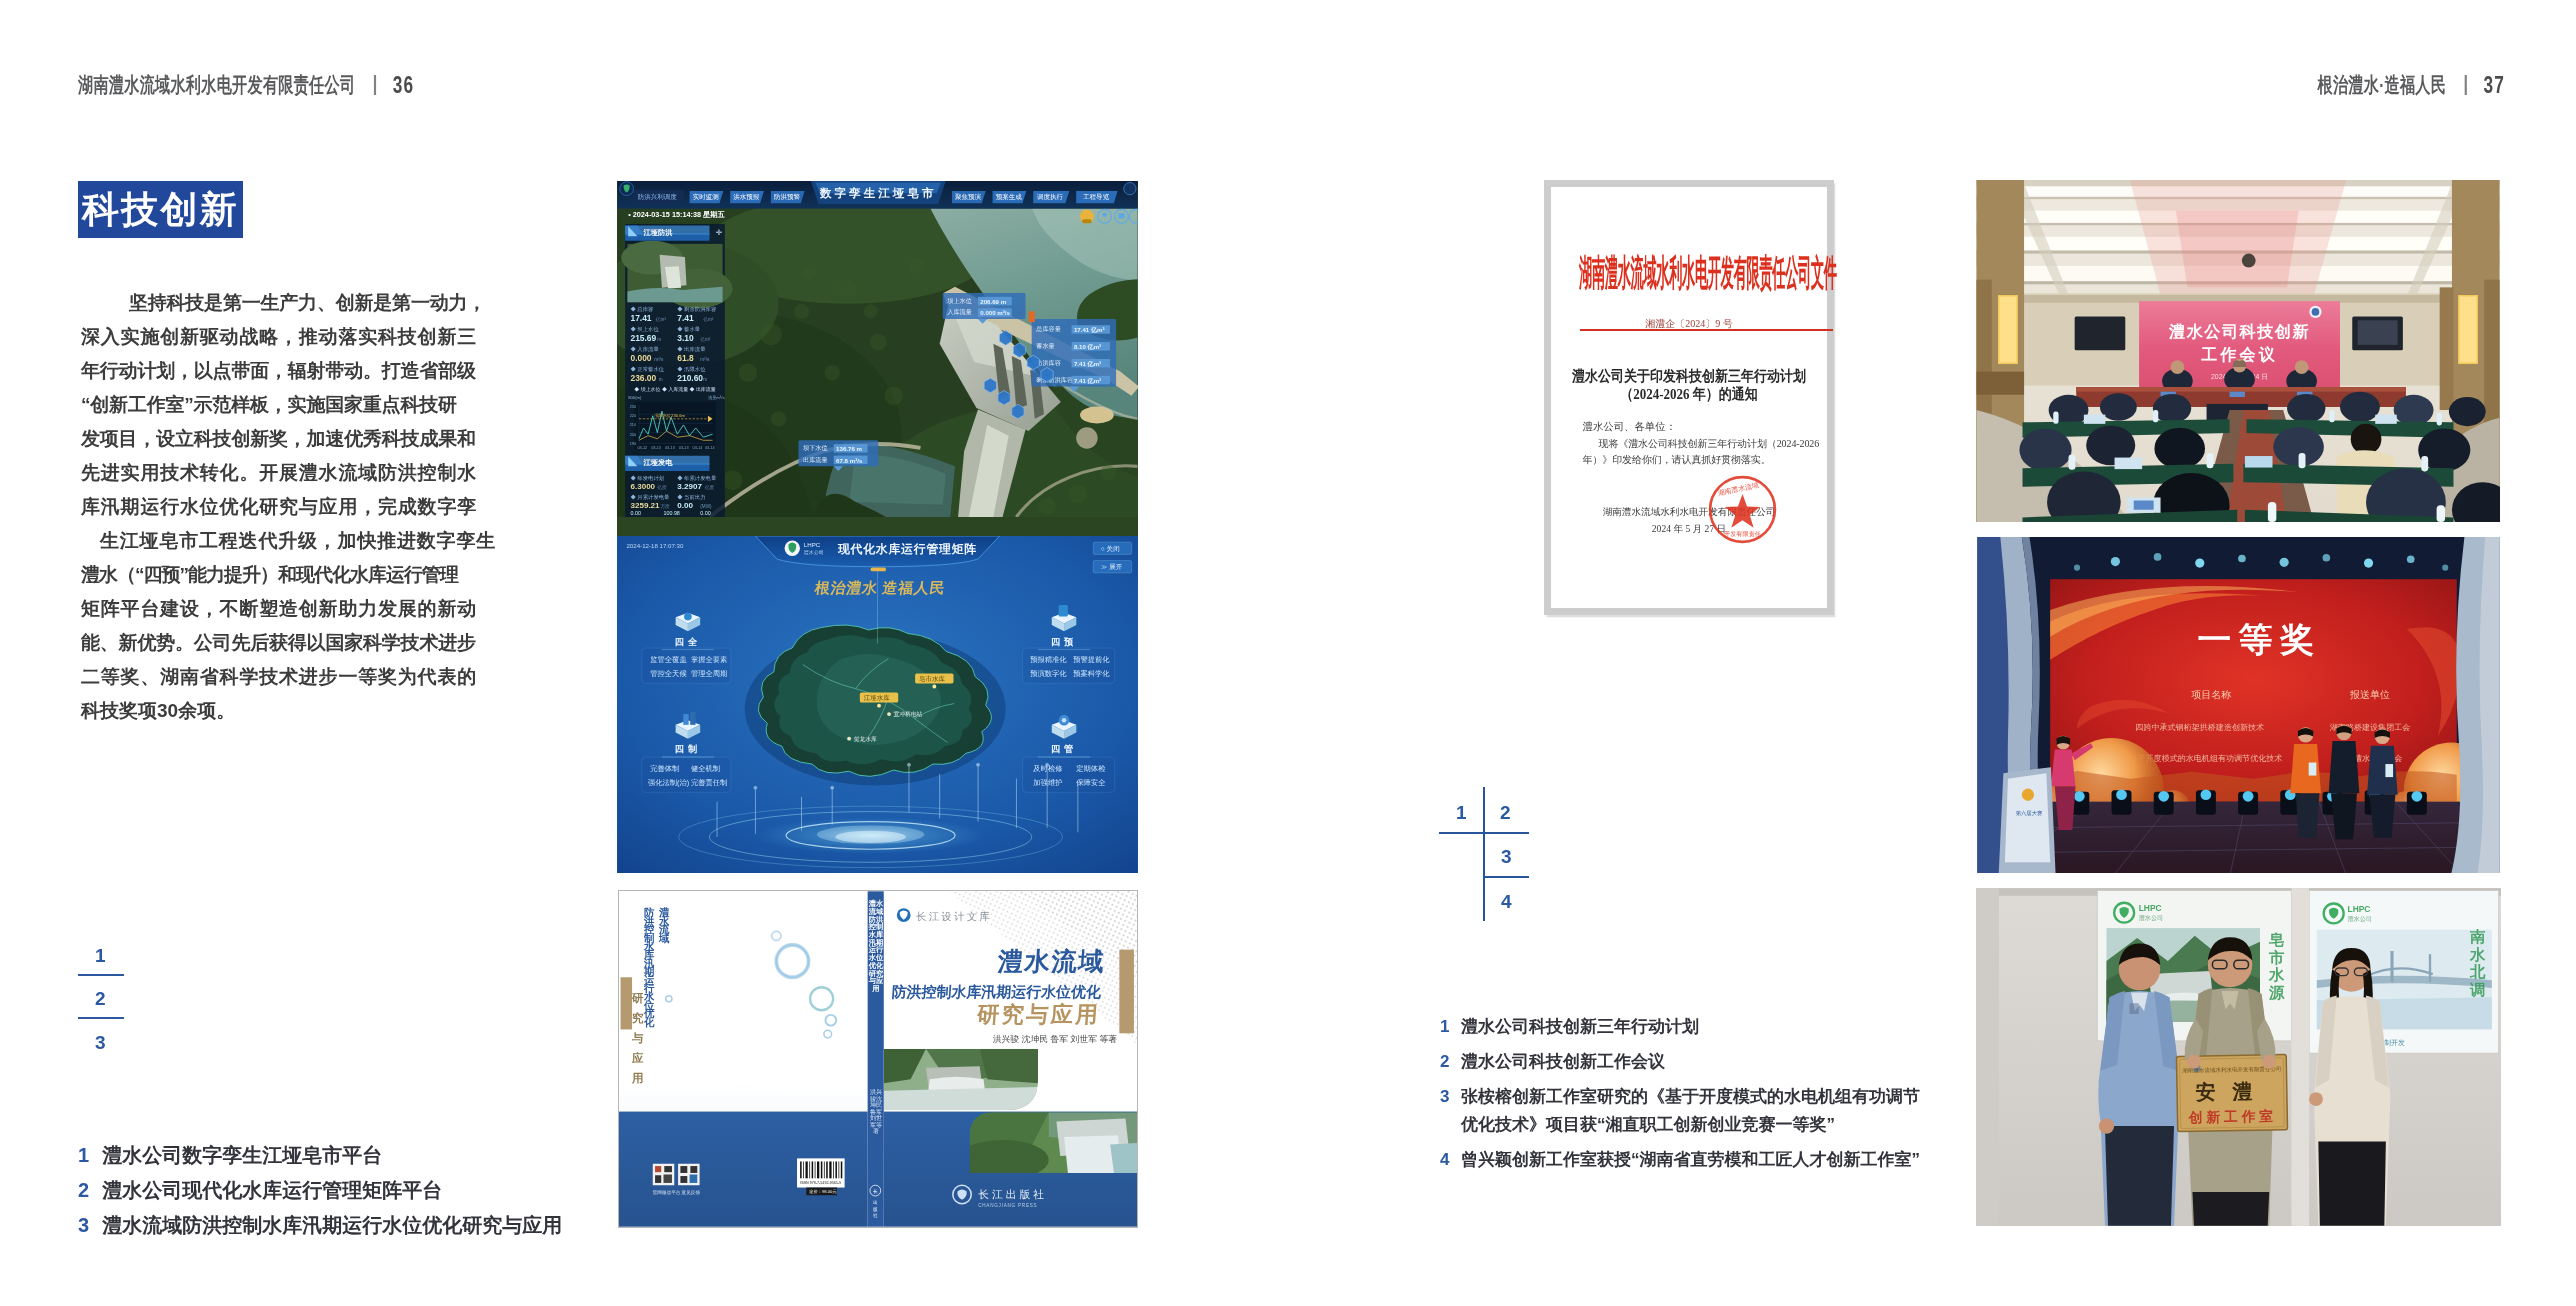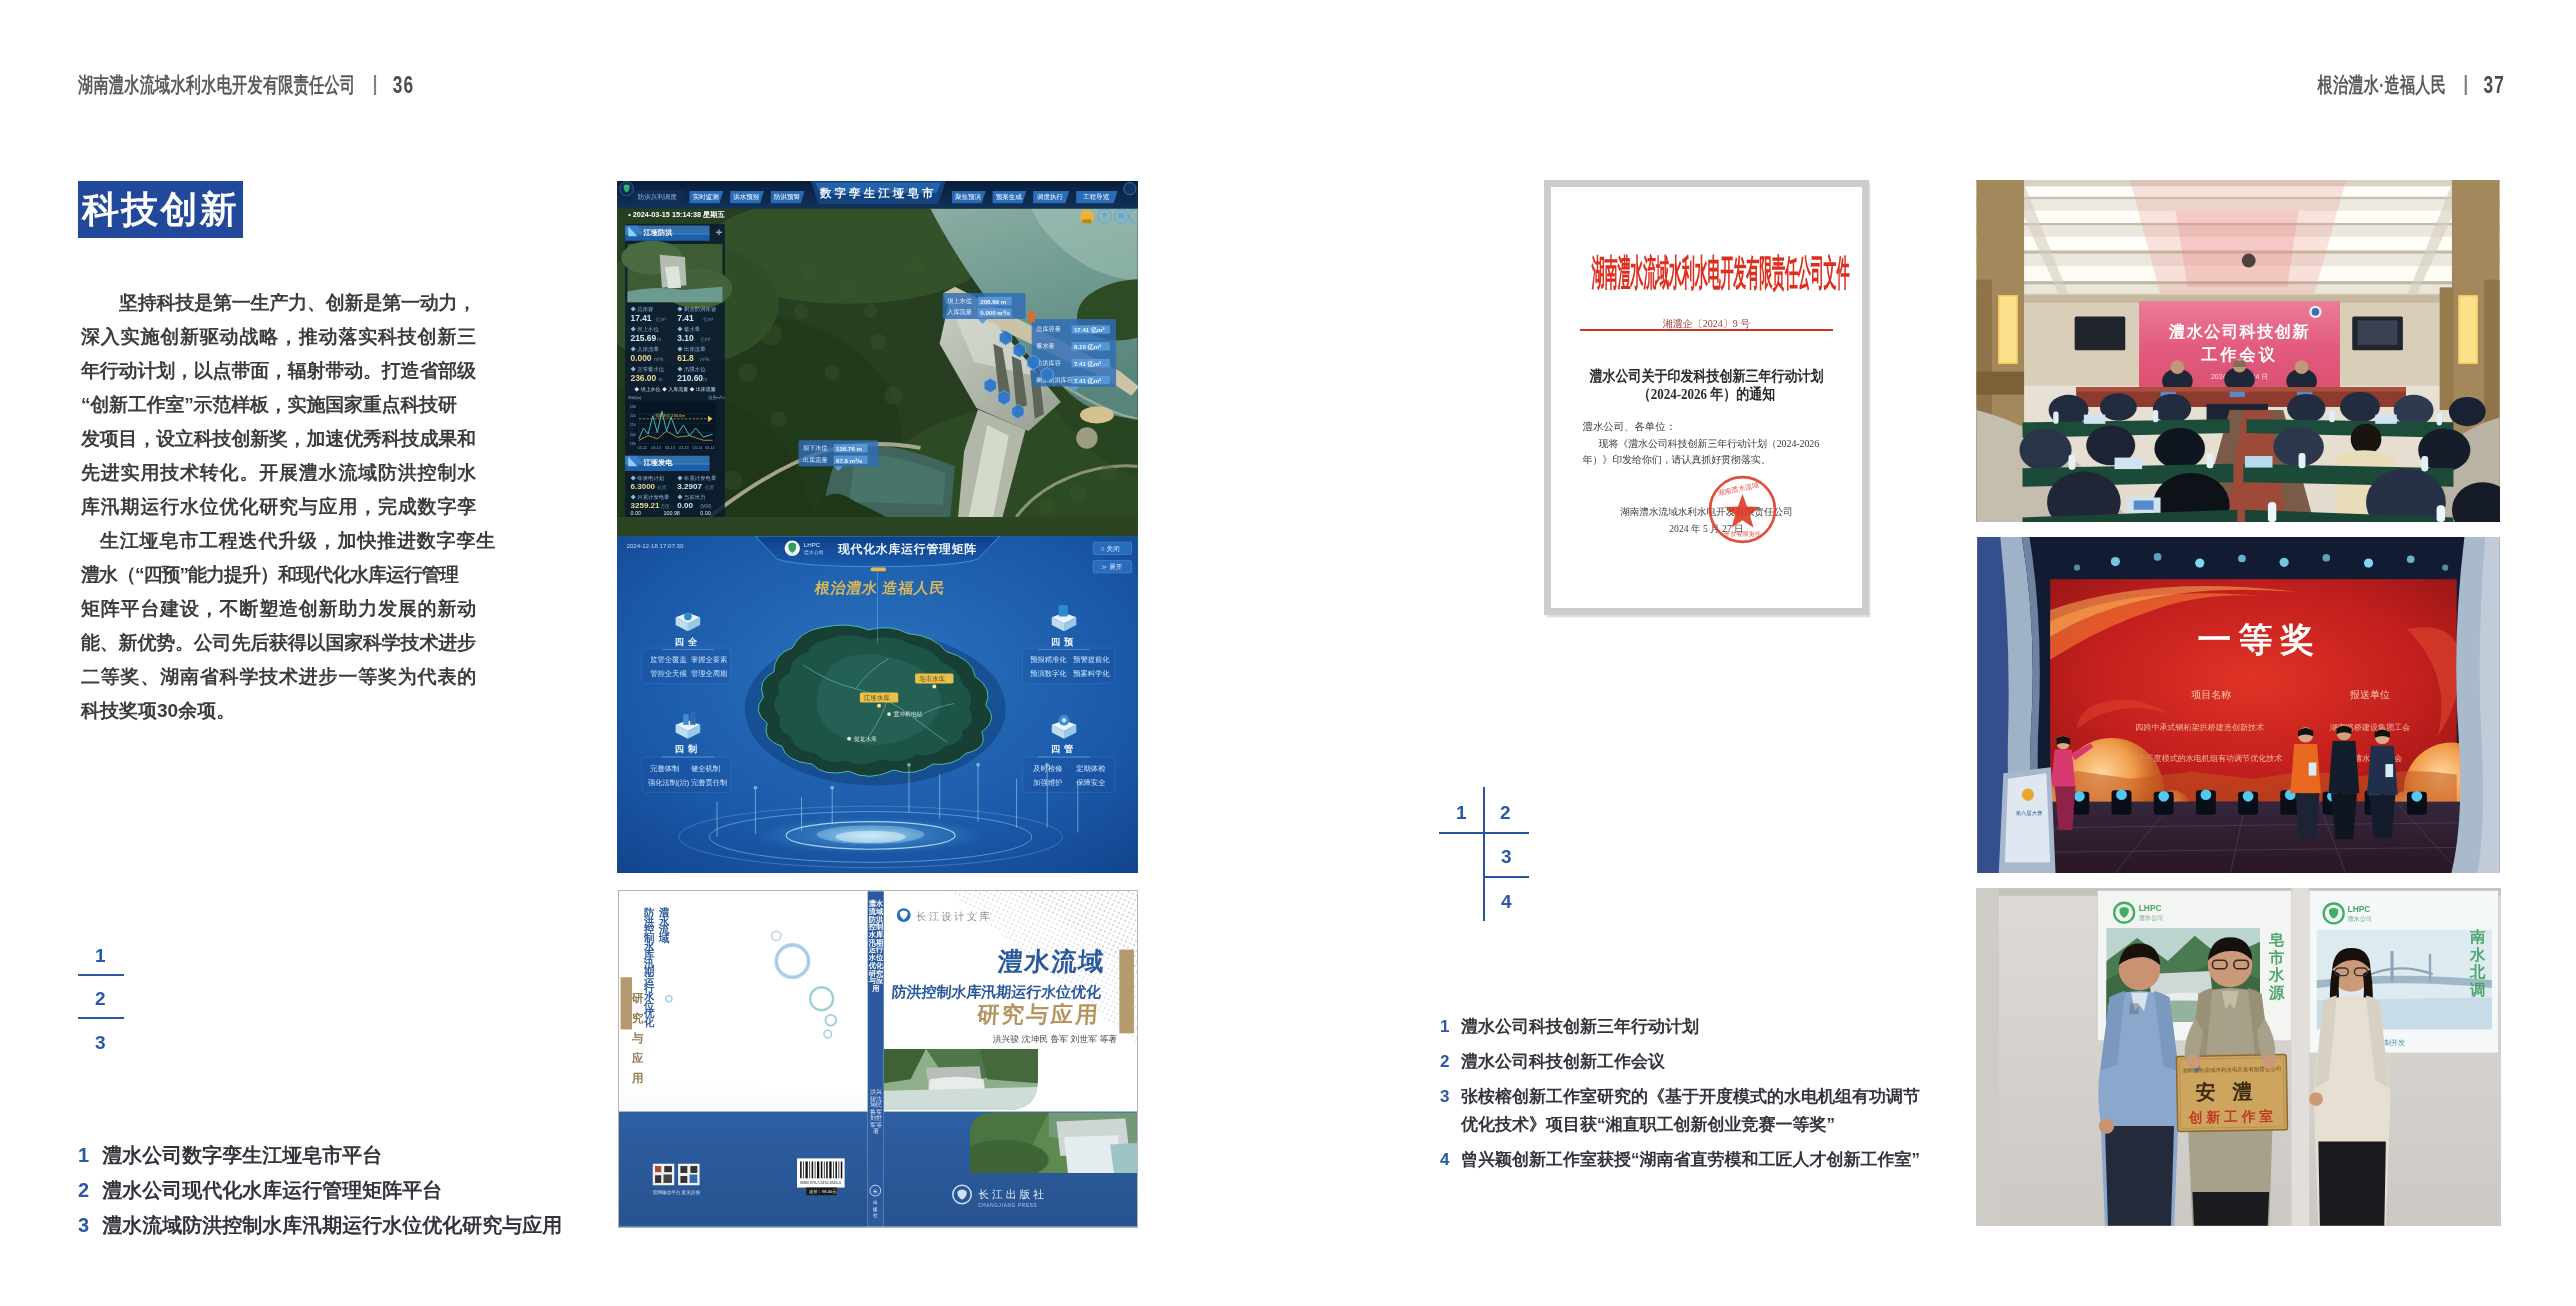--- a/index.html
+++ b/index.html
@@ -20,21 +20,21 @@
     <span style="font-size:21px; font-weight:bold; color:#595a5c; letter-spacing:0.4px;">根治澧水·造福人民</span>
     <span style="display:inline-block; width:3.1px; height:20px; background:#7f8184; margin:0 23px 0 26px;"></span>
     <span style="font-size:24px; font-weight:bold; color:#4b4c4e; letter-spacing:1.5px;">37</span>
   </div>
 
   <div class="abs" style="left:78px; top:181px; width:165px; height:57px; background:#21489b; color:#fff; display:flex; align-items:center; justify-content:center;">
     <span style="font-size:37px; font-weight:bold; letter-spacing:2.3px;">科技创新</span>
   </div>
 
   <div class="abs" style="left:81px; top:286px; width:415px; font-size:19px; line-height:34px; font-weight:700; color:#3c3c3c; white-space:nowrap;">
-    <div style="padding-left:38px; letter-spacing:-0.2px;">坚持科技是第一生产力、创新是第一动力，</div>
+    <div style="padding-left:38px; letter-spacing:-0.2px;text-align:center;">坚持科技是第一生产力、创新是第一动力，</div>
     <div style="letter-spacing:0.8px;">深入实施创新驱动战略，推动落实科技创新三</div>
     <div style="letter-spacing:-0.2px;">年行动计划，以点带面，辐射带动。打造省部级</div>
     <div style="letter-spacing:-0.2px;">“创新工作室”示范样板，实施国家重点科技研</div>
     <div style="letter-spacing:-0.2px;">发项目，设立科技创新奖，加速优秀科技成果和</div>
     <div style="letter-spacing:0.8px;">先进实用技术转化。开展澧水流域防洪控制水</div>
     <div style="letter-spacing:0.8px;">库汛期运行水位优化研究与应用，完成数字孪</div>
     <div style="letter-spacing:0.8px;text-align:right;">生江垭皂市工程迭代升级，加快推进数字孪生</div>
     <div style="letter-spacing:-1px;">澧水（“四预”能力提升）和现代化水库运行管理</div>
     <div style="letter-spacing:0.8px;">矩阵平台建设，不断塑造创新助力发展的新动</div>
     <div style="letter-spacing:-0.2px;">能、新优势。公司先后获得以国家科学技术进步</div>
@@ -605,21 +605,21 @@
       <text x="468" y="400" font-size="14" fill="#e4eefa" letter-spacing="4" style="font-family:'Liberation Serif',serif;">长江出版社</text>
       <text x="468" y="412" font-size="6" fill="#b8cce8" letter-spacing="1">CHANGJIANG PRESS</text>
     </svg>
     <div style="position:absolute; left:40px; top:18.4px; width:12.3px; font-size:10.4px; line-height:8.4px; font-weight:bold; color:#2b5a9e; word-break:break-all;">澧水流域</div>
     <div style="position:absolute; left:25px; top:18.4px; width:12.3px; font-size:10.4px; line-height:8.4px; font-weight:bold; color:#2b5a9e; word-break:break-all;">防洪控制水库汛期运行水位优化</div>
     <div style="position:absolute; left:13px; top:97px; width:13px; font-size:11.5px; line-height:20px; font-weight:bold; color:#8f7b50; word-break:break-all;">研究与应用</div>
     <div style="position:absolute; left:249px; top:9.2px; width:16px; font-size:7.3px; line-height:7.7px; font-weight:bold; color:#fff; word-break:break-all; text-align:center;">澧水流域防洪控制水库汛期运行水位优化研究与应用</div>
     <div style="position:absolute; left:249px; top:198px; width:16px; font-size:6.1px; line-height:6.5px; color:#d8e6f8; word-break:break-all; text-align:center;">洪兴骏沈坤民鲁军刘世军等著</div>
   </div>
 
-  <div id="doc" class="abs" style="left:1544px; top:180px; width:325px; height:435px; background:#fff; border:7.7px solid #cdcdcd; box-shadow:2.3px 3.1px 1.5px #dedede; font-family:'Liberation Serif',serif;">
+  <div id="doc" class="abs" style="left:1544px; top:180px; width:290px; height:435px; background:#fff; border:7.7px solid #cdcdcd; box-shadow:2.3px 3.1px 1.5px #dedede; font-family:'Liberation Serif',serif;">
     <div class="abs" style="left:28px; right:0; top:62px; text-align:center; font-size:13.2px; font-weight:bold; color:#dc2f1d; transform:scaleY(2.75); transform-origin:50% 0; white-space:nowrap; letter-spacing:-0.3px;">湖南澧水流域水利水电开发有限责任公司文件</div>
     <div class="abs" style="left:0; right:0; top:130px; text-align:center; font-size:10px; color:#9c4038;">湘澧企〔2024〕9 号</div>
     <div class="abs" style="left:29px; top:142px; width:253px; height:1.5px; background:#cf3222;"></div>
     <div class="abs" style="left:0; right:0; top:179px; text-align:center; font-size:13px; font-weight:bold; color:#2a2a2a; transform:scaleY(1.15); transform-origin:50% 0; white-space:nowrap;">澧水公司关于印发科技创新三年行动计划</div>
     <div class="abs" style="left:0; right:0; top:197px; text-align:center; font-size:13px; font-weight:bold; color:#2a2a2a; transform:scaleY(1.15); transform-origin:50% 0; white-space:nowrap;">（2024-2026 年）的通知</div>
     <div class="abs" style="left:31.5px; top:233px; font-size:10.4px; color:#3a3a3a;">澧水公司、各单位：</div>
     <div class="abs" style="left:31.5px; top:249px; width:256px; font-size:10px; color:#3a3a3a; line-height:16px; letter-spacing:-0.1px;"><span style="margin-left:16px;"></span>现将《澧水公司科技创新三年行动计划（2024-2026 年）》印发给你们，请认真抓好贯彻落实。</div>
     <div class="abs" style="left:0; right:0; top:319px; text-align:center; font-size:9.6px; color:#3a3a3a;">湖南澧水流域水利水电开发有限责任公司</div>
     <div class="abs" style="left:0; right:0; top:336px; text-align:center; font-size:9.6px; color:#3a3a3a;">2024 年 5 月 27 日</div>
     <svg class="abs" style="left:156px; top:287px; opacity:0.88;" width="71" height="71" viewBox="0 0 92 92">

